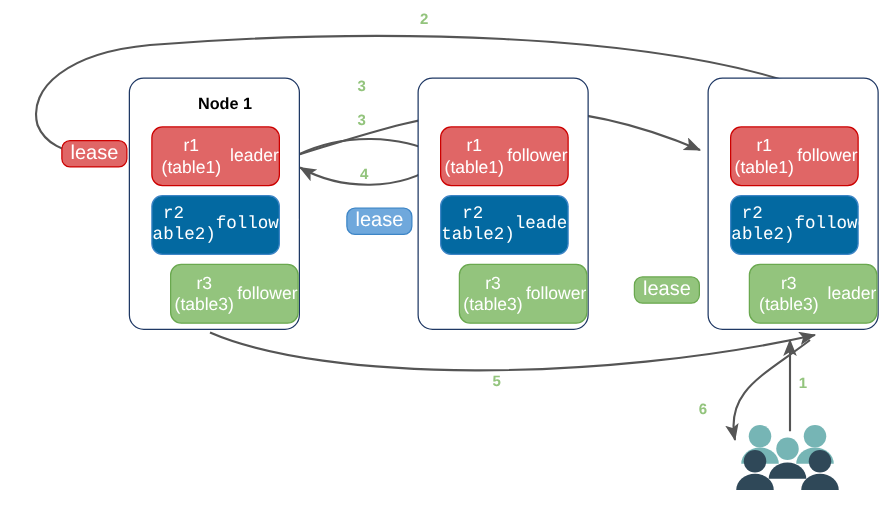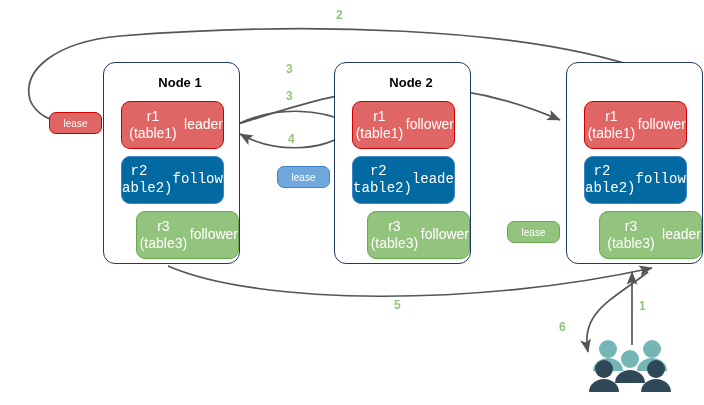--- a/index.html
+++ b/index.html
@@ -15,21 +15,21 @@
            display:flex;flex-direction:row;align-items:center;
            justify-content:center;color:#ffffff;font-size:14px;line-height:1.25;
            text-align:center;}
   .replica span{display:block;}
   .r-red{background:#e06666;border:1.6px solid #cc0000;}
   .r-blue{background:#0369a1;border:1.6px solid #3d85c6;font-family:Liberation Mono, monospace;}
   .r-green{background:#93c47d;border:1.6px solid #6aa84f;margin-left:15px;}
 
   .lease{position:absolute;box-sizing:border-box;border-radius:7px;
          display:flex;align-items:center;justify-content:center;
-         color:#ffffff;font-size:10px;}
+         color:#ffffff;font-size:16px;}
   .l-red{background:#e06666;border:1.6px solid #cc0000;}
   .l-blue{background:#6fa8dc;border:1.6px solid #3d85c6;}
   .l-green{background:#93c47d;border:1.6px solid #6aa84f;}
 
   .edge-label{position:absolute;font-size:12px;font-weight:bold;
               color:#93c47d;}
   #users{position:absolute;}
 </style>
 </head>
 <body>
@@ -70,21 +70,20 @@
       <span>r2 (table2)</span>
       <span>follower</span>
     </div>
     <div class="replica r-green" style="left:17px;top:148px;width:103px;height:48px;">
       <span>r3 (table3)</span>
       <span>follower</span>
     </div>
   </div>
 
   <div class="node-box" style="left:334px;top:62px;width:137px;height:202px;">
-    <div class="node-title" style="top:12px;">Node 2</div>
     <div class="replica r-red" style="left:17px;top:38px;width:103px;height:48px;">
       <span>r1 (table1)</span>
       <span>follower</span>
     </div>
     <div class="replica r-blue" style="left:17px;top:93px;width:103px;height:48px;">
       <span>r2 (table2)</span>
       <span>leader</span>
     </div>
     <div class="replica r-green" style="left:17px;top:148px;width:103px;height:48px;">
       <span>r3 (table3)</span>

